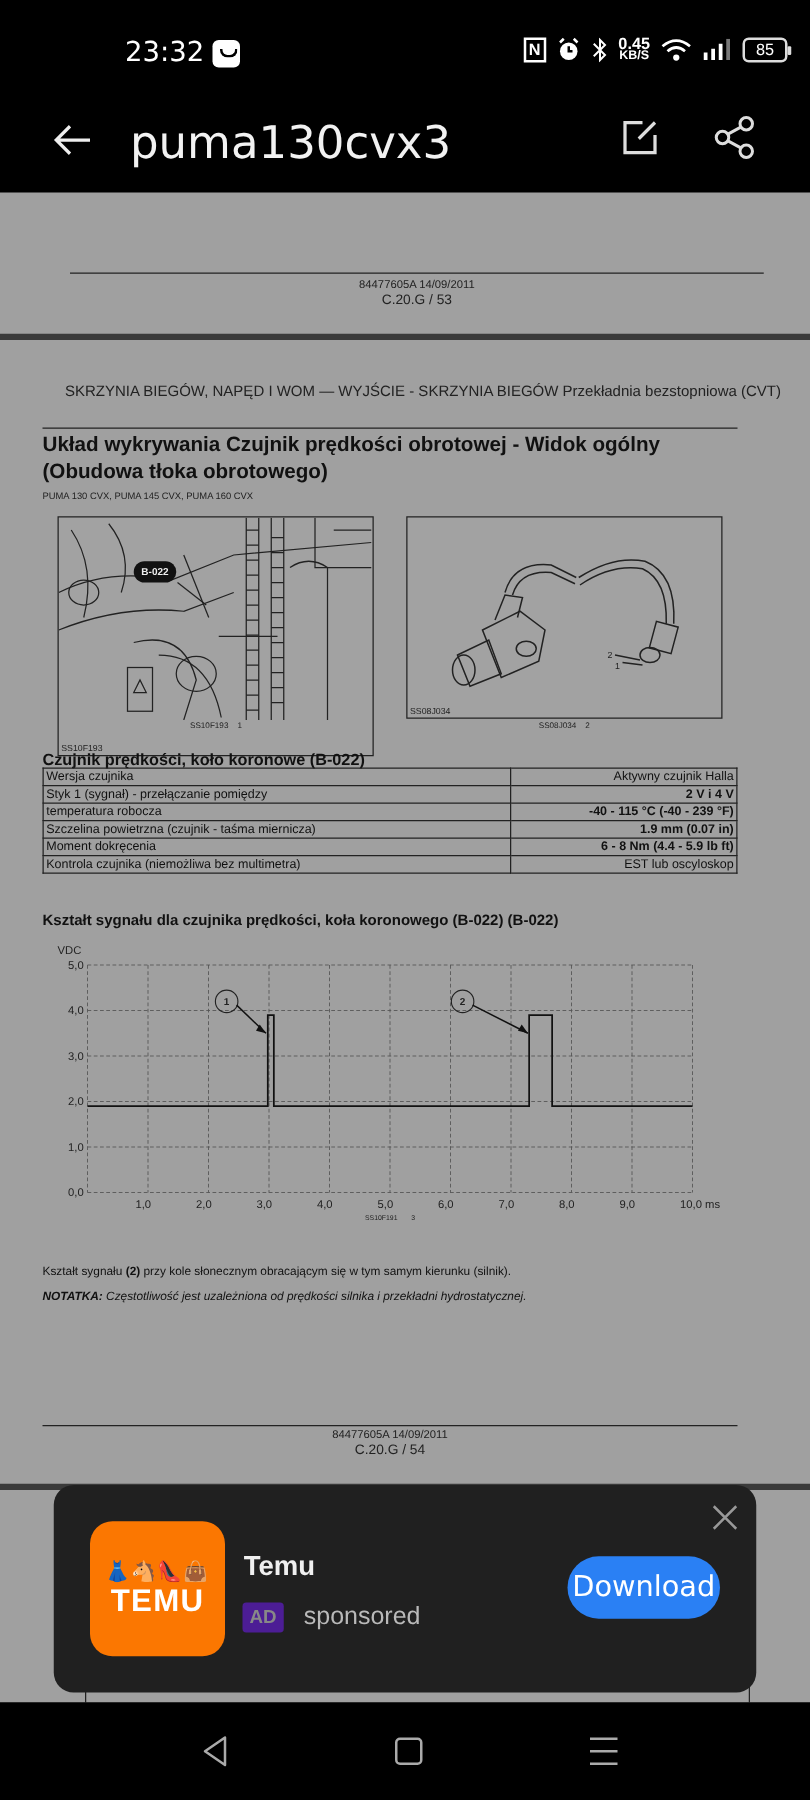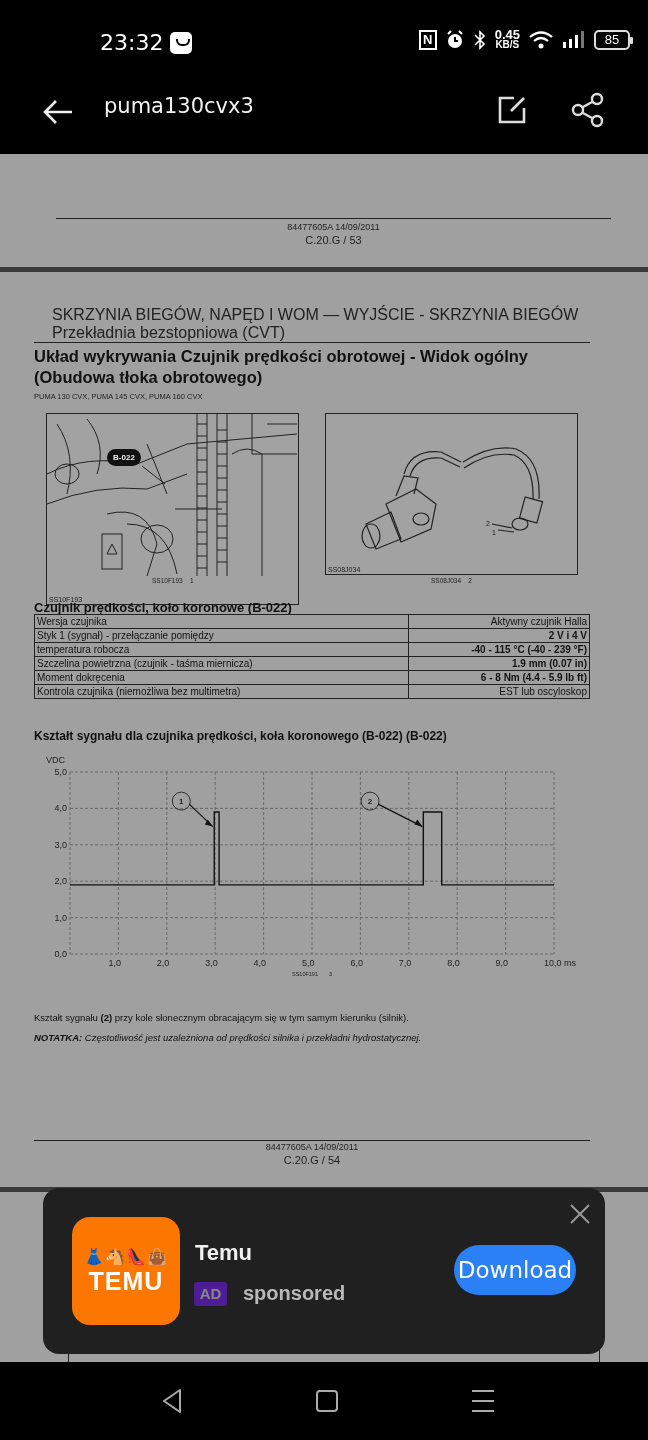--- a/index.html
+++ b/index.html
@@ -12,32 +12,32 @@
   .sb-app:after { content: ""; position: absolute; left: 6px; top: 7px; width: 10px; height: 5px; border: 2px solid #000; border-top: none; border-radius: 0 0 6px 6px; }
   .sb-right { position: absolute; right: 18px; top: 30px; display: flex; align-items: center; gap: 8px; font-size: 18px; }
   .sb-nfc { width: 18px; height: 20px; border: 2px solid #fff; font-size: 13px; font-weight: bold; text-align: center; line-height: 16px; }
   .sb-speed { font-size: 10px; line-height: 10px; text-align: center; font-weight: bold; }
   .sb-speed b { font-size: 13px; display: block; }
   .sb-batt { width: 36px; height: 20px; border: 2px solid #ddd; border-radius: 5px; font-size: 13px; text-align: center; line-height: 16px; position: relative; }
   .sb-batt:after { content: ""; position: absolute; right: -5px; top: 5px; width: 3px; height: 7px; background: #ddd; border-radius: 1px; }
 
   .appbar { position: absolute; left: 0; top: 80px; width: 648px; height: 74px; background: #000; color: #fff; }
   .back-btn { position: absolute; left: 38px; top: 12px; width: 40px; height: 40px; font-size: 32px; line-height: 38px; color: #eee; }
-  .title { position: absolute; left: 104px; top: 14px; font-size: 21px; color: #f2f2f2; font-family: "DejaVu Sans", sans-serif; letter-spacing: 0px; }
+  .title { position: absolute; left: 104px; top: 14px; font-size: 36px; color: #f2f2f2; font-family: "DejaVu Sans", sans-serif; letter-spacing: 0px; }
   .edit-btn { position: absolute; left: 496px; top: 14px; width: 32px; height: 32px; }
   .share-btn { position: absolute; left: 570px; top: 12px; width: 36px; height: 36px; }
 
   .viewer { position: absolute; left: 0; top: 154px; width: 648px; height: 1208px; background: #a0a0a0; overflow: hidden; }
   .page-sep { position: absolute; left: 0; width: 648px; height: 5px; background: #3a3a3a; }
 
   .footer-line { position: absolute; height: 1px; background: #222; }
   .footer-text { position: absolute; text-align: center; font-size: 9px; color: #222; }
   .footer-text .pg { font-size: 11px; display: block; margin-top: 2px; }
 
-  .section-head { position: absolute; left: 52px; top: 152px; font-size: 16px; color: #222; }
+  .section-head { position: absolute; left: 52px; top: 152px; font-size: 12px; color: #222; }
   .h-line { position: absolute; left: 34px; top: 188px; width: 556px; height: 1px; background: #222; }
   .doc-title { position: absolute; left: 34px; top: 192px; width: 560px; font-size: 16.5px; font-weight: bold; line-height: 21px; color: #111; }
   .models { position: absolute; left: 34px; top: 238px; font-size: 7.5px; color: #222; }
 
   .fig { position: absolute; border: 1px solid #222; background: #a2a2a2; overflow: hidden; }
   .fig-code { position: absolute; left: 2px; bottom: 1px; font-size: 7px; color: #222; }
   .fig-cap { position: absolute; font-size: 6.5px; color: #222; }
   .badge { position: absolute; background: #111; color: #eee; border-radius: 50%; font-size: 8px; text-align: center; font-weight: bold; }
 
   .spec-title { position: absolute; left: 34px; top: 446px; font-size: 13px; font-weight: bold; }
@@ -52,21 +52,21 @@
 
   .note { position: absolute; left: 34px; font-size: 9.5px; color: #111; }
   .note i { font-style: italic; }
 
   .ad { position: absolute; left: 43px; top: 1188px; width: 562px; height: 166px; background: #202020; border-radius: 16px; }
   .ad-icon { position: absolute; left: 29px; top: 29px; width: 108px; height: 108px; background: #fb7701; border-radius: 18px; color: #fff; text-align: center; }
   .ad-icon .glyphs { position: absolute; left: 0; top: 30px; width: 108px; font-size: 16px; letter-spacing: 1px; }
   .ad-icon .brand { position: absolute; left: 0; top: 50px; width: 108px; font-size: 25px; font-weight: bold; letter-spacing: 1px; }
   .ad-name { position: absolute; left: 152px; top: 52px; color: #f0f0f0; font-size: 22px; font-weight: bold; }
   .ad-tag { position: absolute; left: 151px; top: 94px; width: 33px; height: 24px; background: #4c1d95; border-radius: 3px; color: #888; font-size: 15px; font-weight: bold; text-align: center; line-height: 24px; }
-  .ad-spons { position: absolute; left: 200px; top: 94px; color: #b9b9b9; font-size: 20px; font-weight: bold; }
+  .ad-spons { position: absolute; left: 200px; top: 94px; color: #b9b9b9; font-size: 20px; font-weight: normal; }
   .ad-dl { position: absolute; left: 411px; top: 57px; width: 122px; height: 50px; background: #2a80f4; border-radius: 25px; color: #fff; font-size: 23px; text-align: center; line-height: 50px; font-family: "DejaVu Sans", sans-serif; }
   .ad-close { position: absolute; left: 525px; top: 14px; width: 24px; height: 24px; }
 
   .navbar { position: absolute; left: 0; top: 1362px; width: 648px; height: 78px; background: #000; }
   .nav-btn { position: absolute; top: 24px; width: 30px; height: 30px; }
 </style>
 </head>
 <body>
 
 <div class="statusbar">

